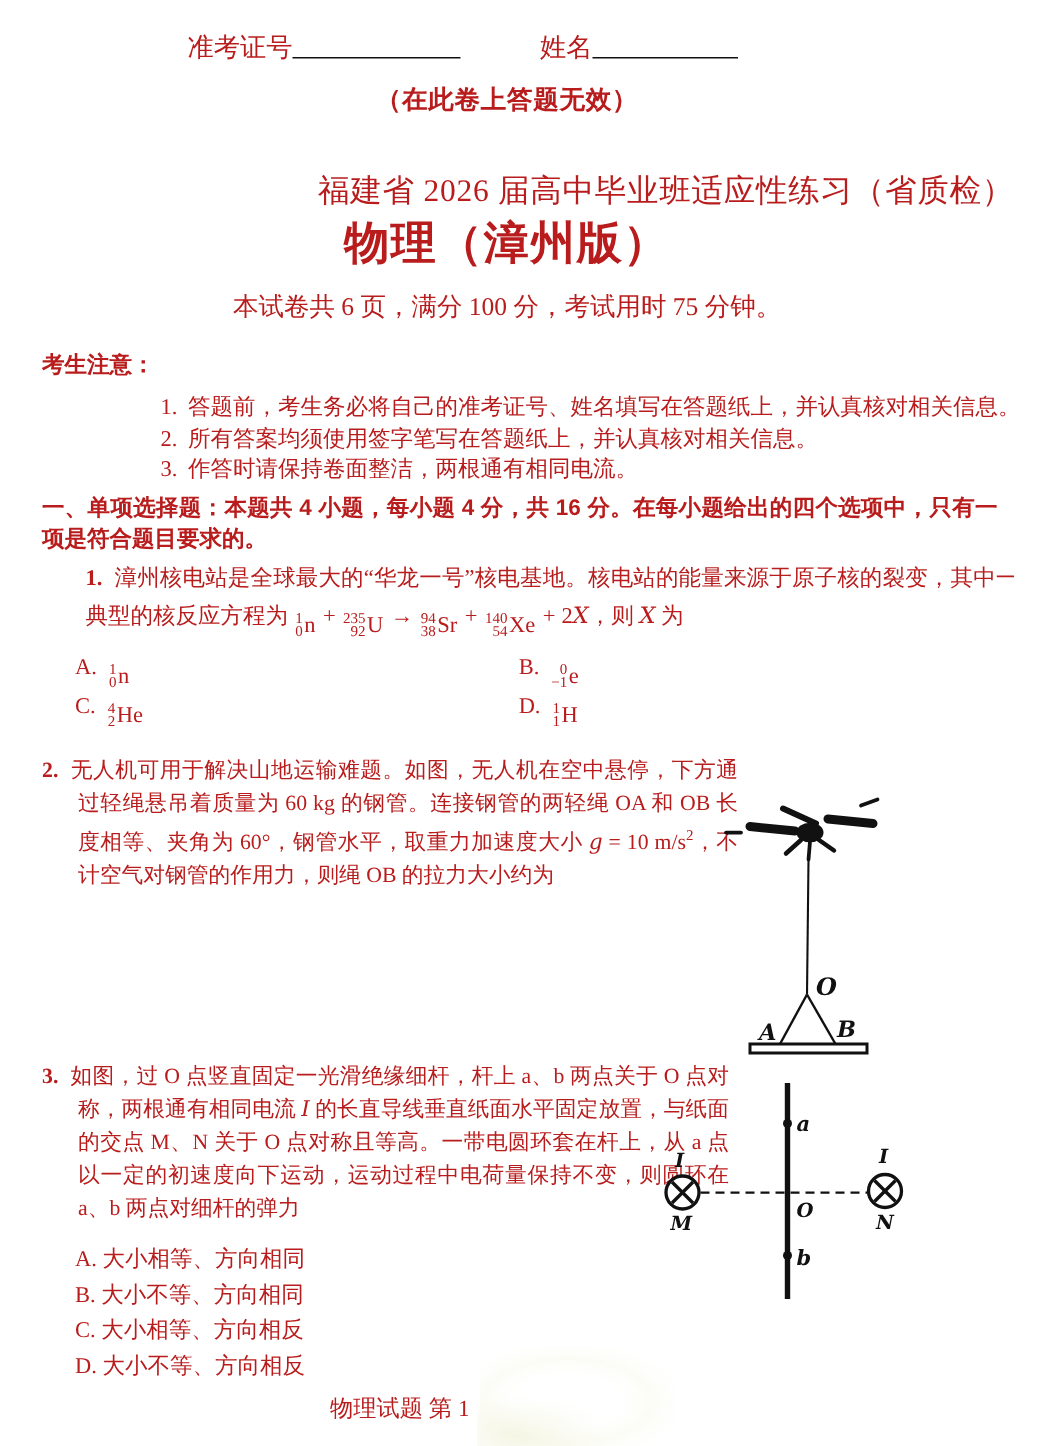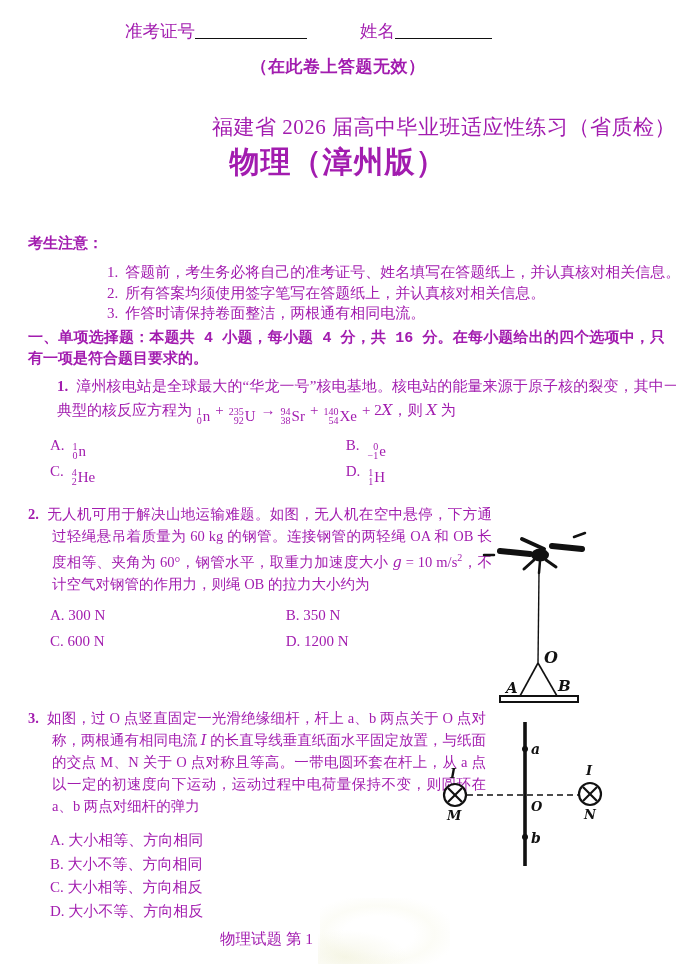--- a/index.html
+++ b/index.html
@@ -1,18 +1,18 @@
 <!DOCTYPE html>
 <html><head>
 <meta charset="utf-8">
 <style>
   html,body{margin:0;padding:0;background:#ffffff;}
   .page{position:relative;width:676px;height:964px;background:#fff;
-        font-family:"Liberation Serif","DejaVu Serif",serif;color:#a21caf;overflow:hidden;}
-  .hei{font-family:Liberation Mono, monospace;font-weight:700;}
+        font-family:"Liberation Serif","DejaVu Serif",serif;color:#b91c1c;overflow:hidden;}
+  .hei{font-family:Liberation Sans, sans-serif;font-weight:700;}
 
   
   .header-row{position:absolute;left:125px;top:19px;font-size:17.5px;white-space:nowrap;}
   .blank{display:inline-block;border-bottom:1.6px solid #111;height:17px;vertical-align:-2px;}
   .blank.w1{width:112px;}
   .blank.w2{width:97px;margin-right:0;}
   .hlabel.name{margin-left:53px;}
 
   .invalid-notice{position:absolute;left:0;top:55px;width:100%;text-align:center;font-size:17px;letter-spacing:.5px;}
   .exam-title{position:absolute;left:0;top:113px;width:100%;text-align:right;font-size:21px;letter-spacing:.5px;}
@@ -64,20 +64,21 @@
 
 <div class="page">
 
   <div class="header-row">
     <span class="hlabel">准考证号</span><span class="blank w1"></span><span class="hlabel name">姓名</span><span class="blank w2"></span>
   </div>
 
   <div class="invalid-notice hei">（在此卷上答题无效）</div>
   <div class="exam-title">福建省 2026 届高中毕业班适应性练习（省质检）</div>
   <div class="subject-title hei">物理（漳州版）</div>
+  <div class="exam-info">本试卷共 6 页，满分 100 分，考试用时 75 分钟。</div>
 
   <div class="notice-title hei">考生注意：</div>
   <div class="notice-list">
     <div class="nitem"><span class="nnum">1.</span><span>答题前，考生务必将自己的准考证号、姓名填写在答题纸上，并认真核对相关信息。</span></div>
     <div class="nitem"><span class="nnum">2.</span><span>所有答案均须使用签字笔写在答题纸上，并认真核对相关信息。</span></div>
     <div class="nitem"><span class="nnum">3.</span><span>作答时请保持卷面整洁，两根通有相同电流。</span></div>
   </div>
 
   <div class="section-heading hei">一、单项选择题：本题共 4 小题，每小题 4 分，共 16 分。在每小题给出的四个选项中，只有一项是符合题目要求的。</div>
 
@@ -142,30 +143,20 @@
             </span>
             <span>H</span>
           </span></span>
     </div>
   </div>
 
   <div class="qblock q2">
     <span class="qnum">2.</span><span>无人机可用于解决山地运输难题。如图，无人机在空中悬停，下方通过轻绳悬吊着质量为 60 kg 的钢管。连接钢管的两轻绳 OA 和 OB 长度相等、夹角为 60°，钢管水平，取重力加速度大小 </span><i class="var">g</i><span> = 10 m/s</span><sup>2</sup><span>，不计空气对钢管的作用力，则绳 OB 的拉力大小约为</span>
   </div>
 
-  <div class="opts q2opts">
-    <div class="orow">
-      <span class="ocell">A. 300 N</span>
-      <span>B. 350 N</span>
-    </div>
-    <div class="orow">
-      <span class="ocell">C. 600 N</span>
-      <span>D. 1200 N</span>
-    </div>
-  </div>
 
   <svg class="fig fig-drone" width="130" height="184" viewBox="0 0 130 184">
     <g stroke="#111" fill="none" stroke-linecap="round">
       <line x1="6" y1="31" x2="16" y2="31" stroke-width="2.5"></line>
       <line x1="22" y1="27" x2="52" y2="30" stroke-width="6"></line>
       <line x1="74" y1="22" x2="104" y2="25" stroke-width="6"></line>
       <path d="M96,13 l11,-4" stroke-width="2.5"></path>
       <line x1="44" y1="15" x2="66" y2="25" stroke-width="4"></line>
       <line x1="56" y1="36" x2="46" y2="45" stroke-width="3"></line>
       <line x1="68" y1="36" x2="78" y2="43" stroke-width="3"></line>

